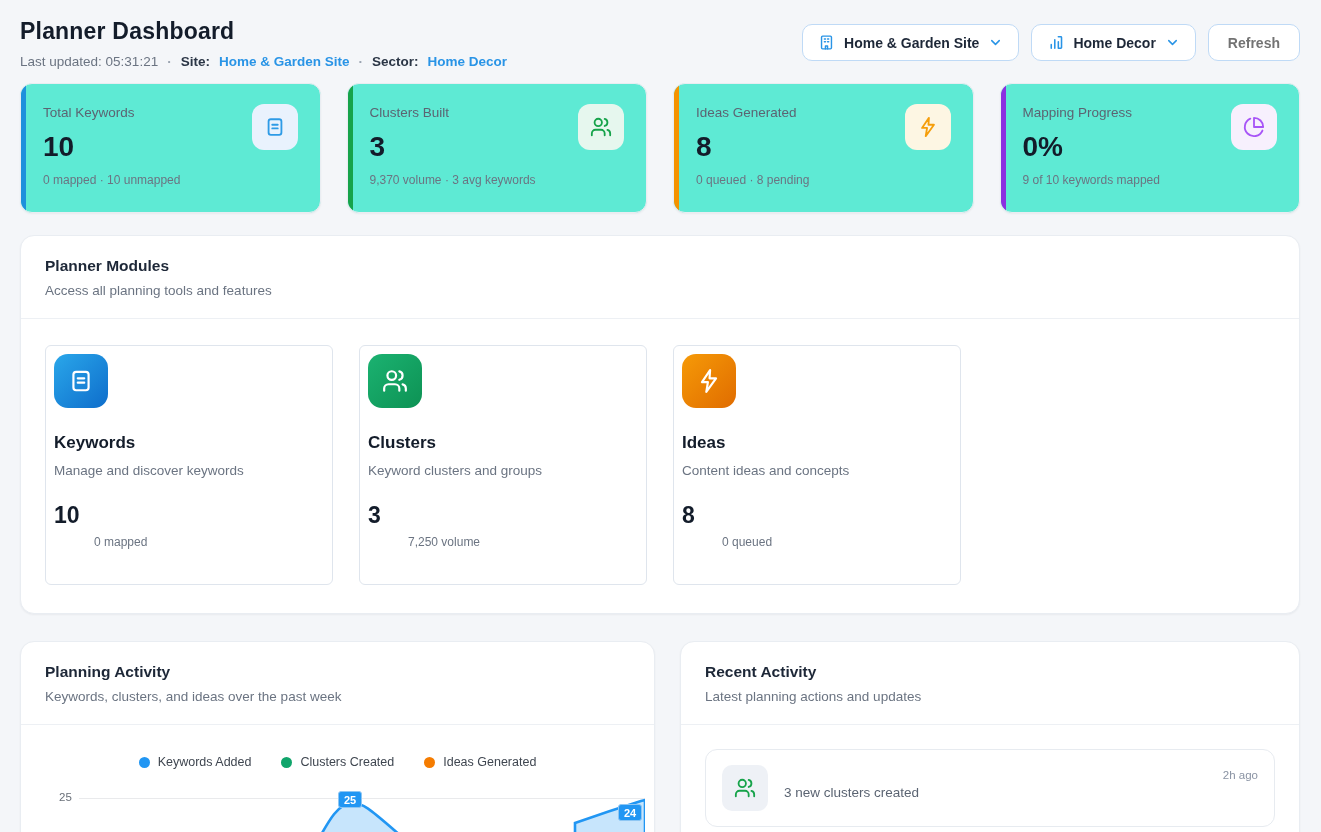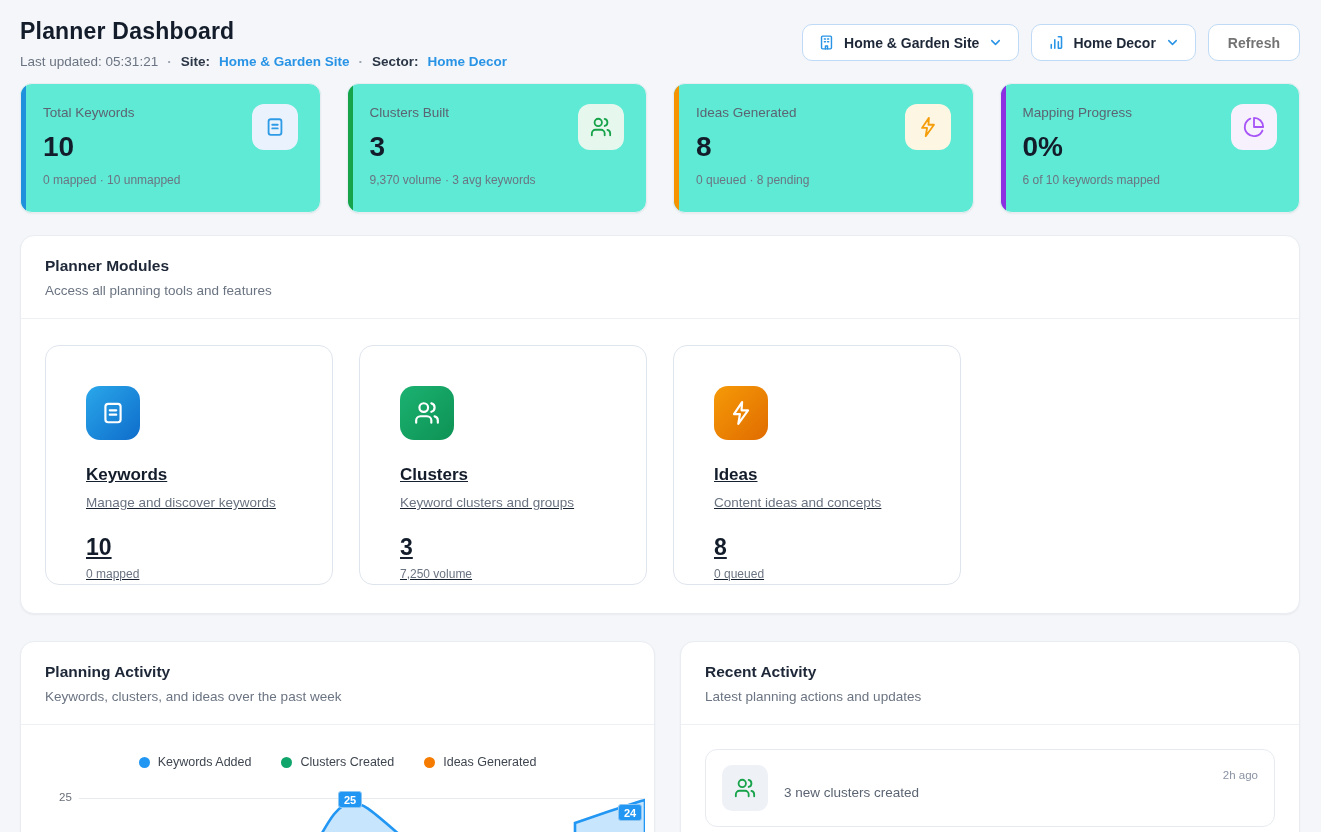--- a/index.html
+++ b/index.html
@@ -51,30 +51,30 @@
 
   
   .panel { background:#fff; border:1px solid #e9edf2; border-radius:14px;
            box-shadow:0 1px 2px rgba(16,24,40,.05); }
   .modules-panel { margin-top:22px; }
   .panel-head { padding:21px 24px 20px; }
   .panel-head .p-title { font-size:15.5px; font-weight:700; color:#1d2737; }
   .panel-head .p-sub { font-size:13.5px; color:#6b7482; margin-top:8px; }
   .divider { height:1px; background:#edf0f4; }
   .modules { display:grid; grid-template-columns:repeat(4,1fr); gap:26px; padding:26px 24px 28px; }
-  .module { border:1px solid #dfe5ed; border-radius:14px; padding:40px; background:#fff; cursor:pointer; height:240px;text-decoration:underline; }
+  .module { border:1px solid #dfe5ed; border-radius:6px; padding:8px; background:#fff; cursor:pointer; height:240px; }
   .m-icon { width:54px; height:54px; border-radius:14px; display:flex; align-items:center; justify-content:center; }
   .m-icon.blue   { background:linear-gradient(135deg,#2aa7ea,#0e6dcb); }
   .m-icon.green  { background:linear-gradient(135deg,#1bb271,#0d9254); }
   .m-icon.orange { background:linear-gradient(135deg,#f69a07,#e06c00); }
   .m-icon.purple { background:linear-gradient(135deg,#6a4fe8,#4836c9); }
   .m-title { font-size:17px; font-weight:800; color:#131c2a; margin-top:25px; }
   .m-desc  { font-size:13.5px; color:#6b7482; margin-top:10px; }
   .m-value { font-size:23px; font-weight:800; color:#131c2a; margin-top:24px; }
-  .m-sub   { font-size:12px; color:#6b7482; margin-top:6px; }
+  .m-sub   { font-size:12px; color:#6b7482; margin-top:6px;margin-left:40px; }
 
   
   .bottom { display:grid; grid-template-columns:635fr 620fr; gap:25px; margin-top:27px; }
   .bottom .panel { height:400px; }
 
   .legend-row { display:flex; justify-content:center; gap:30px; margin-top:30px; }
   .legend-item { display:flex; align-items:center; gap:8px; font-size:12.5px; color:#3f4650; cursor:pointer;justify-content:center; }
   .legend-dot { width:11px; height:11px; border-radius:50%; }
 
   .chart-area { position:relative; margin-top:22px; height:140px; }
@@ -184,21 +184,21 @@
       <div class="s-icon orange">
         <svg width="22" height="22" viewBox="0 0 24 24" fill="none" stroke="#f59e0b" stroke-width="2" stroke-linecap="round" stroke-linejoin="round">
             <path d="M13 2 5.5 13H11l-1.5 9L18.5 9.5H12.5L13 2z"></path>
           </svg>
       </div>
     </div>
 
     <div class="stat c-purple">
       <div class="s-label">Mapping Progress</div>
       <div class="s-value">0%</div>
-      <div class="s-sub">6 of 10 keywords mapped</div>
+      <div class="s-sub">9 of 10 keywords mapped</div>
       <div class="s-icon purple">
         <svg width="22" height="22" viewBox="0 0 24 24" fill="none" stroke="#a855f7" stroke-width="2" stroke-linecap="round" stroke-linejoin="round">
             <path d="M21.21 15.89A10 10 0 1 1 8 2.83"></path>
             <path d="M22 12A10 10 0 0 0 12 2v10z"></path>
           </svg>
       </div>
     </div>
   </div>
 
   <div class="panel modules-panel">

